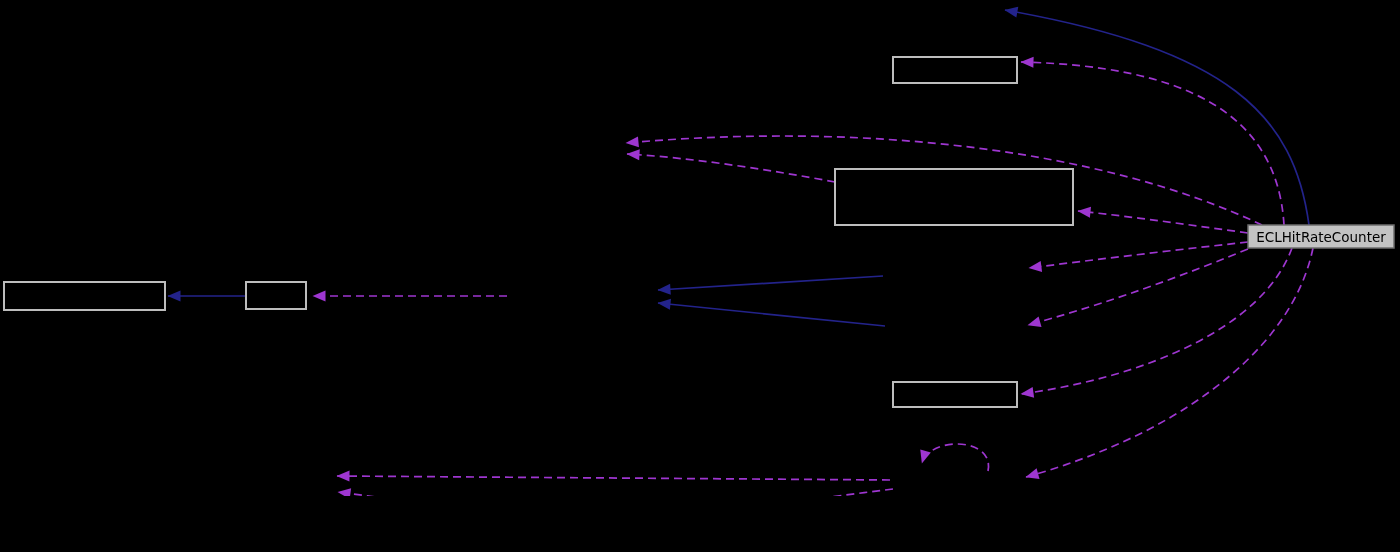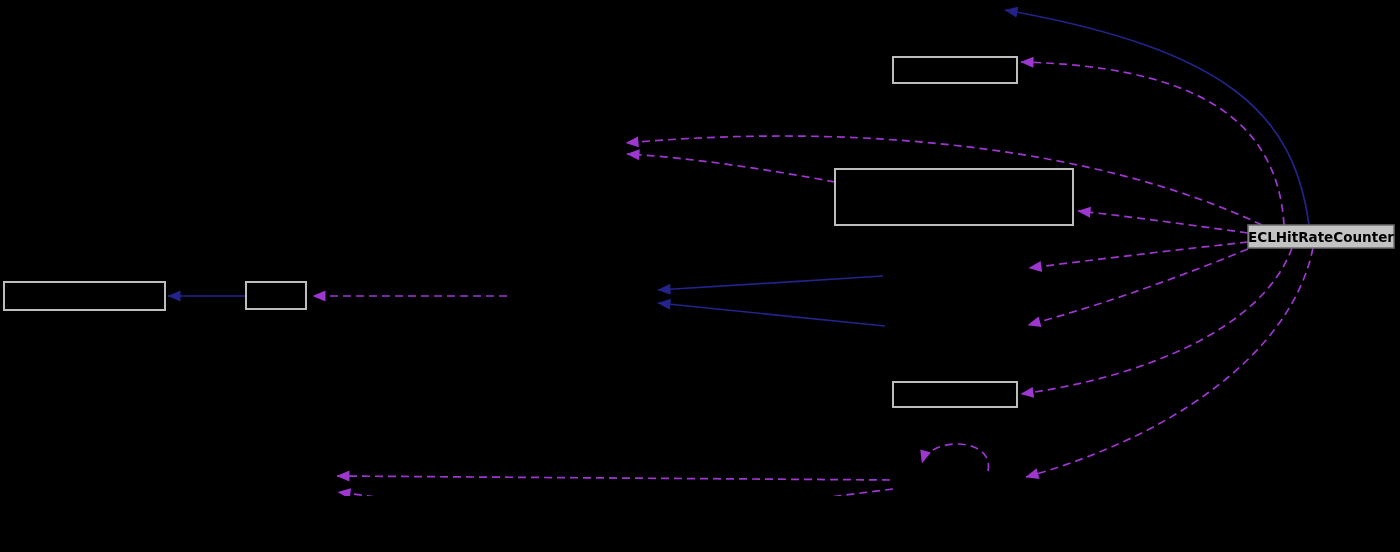--- a/index.html
+++ b/index.html
@@ -13,21 +13,20 @@
     --main-node-text: #000000;
   }
   html, body { margin: 0; padding: 0; background: var(--background); }
   .stage {
     position: relative;
     width: 1400px;
     height: 496px;
     background: var(--background);
     overflow: hidden;
     font-family: "DejaVu Sans", sans-serif;
-    font-weight: bold;
   }
   svg { display: block; }
   .class-box {
     fill: var(--box-fill);
     stroke: var(--box-border);
     stroke-width: 2;
   }
   .main-node-rect {
     fill: var(--main-node-fill);
     stroke: var(--main-node-border);

